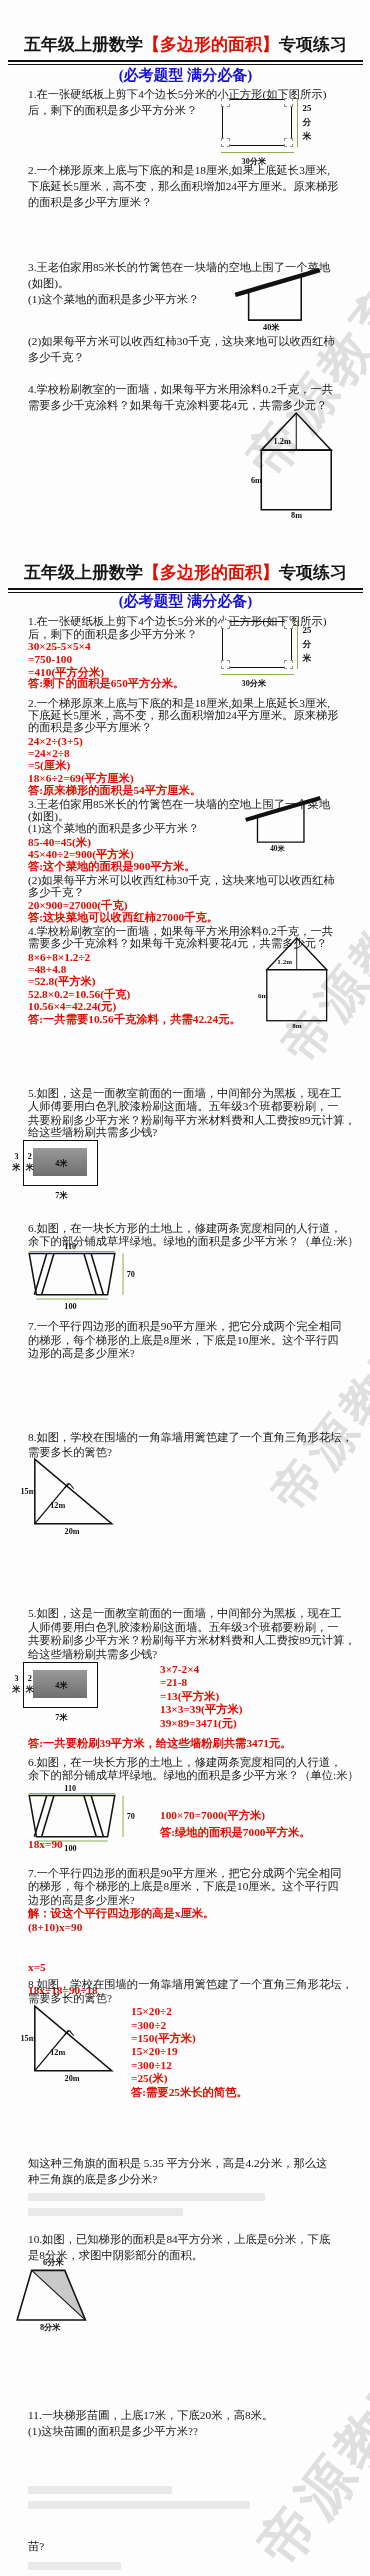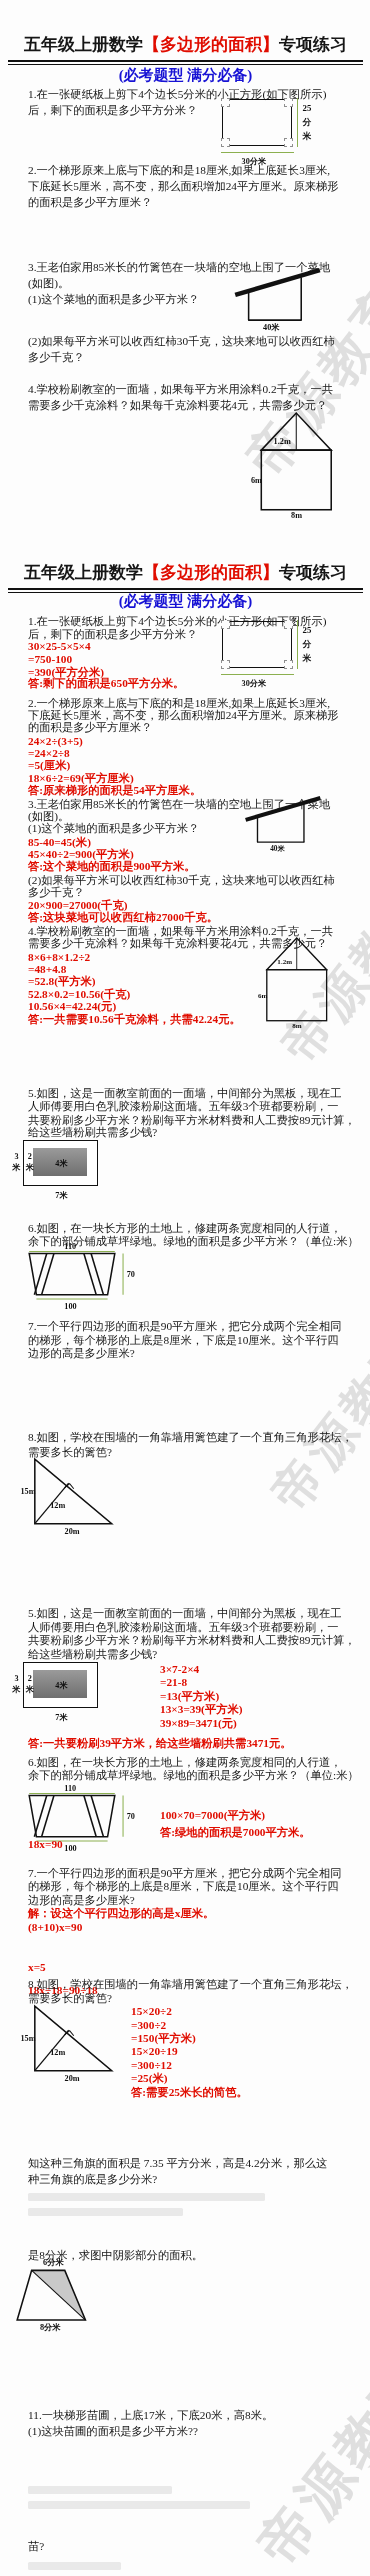--- a/index.html
+++ b/index.html
@@ -86,21 +86,21 @@
   <div class="line ttl" style="top:563px">
     <span>五年级上册数学</span><span class="rd">【多边形的面积】</span><span>专项练习</span>
   </div>
   <div class="rule" style="top:588px"></div>
   <div class="line sub" style="top:595px">(必考题型 满分必备)</div>
 
   <div class="line" style="top:615px;left:28px">1.在一张硬纸板上剪下4个边长5分米的小正方形(如下图所示)</div>
   <div class="line" style="top:628px;left:28px">后，剩下的面积是多少平方分米？</div>
   <div class="line red" style="top:640px;left:28px">30×25-5×5×4</div>
   <div class="line red" style="top:653px;left:28px">=750-100</div>
-  <div class="line red" style="top:666px;left:28px">=390(平方分米)</div>
+  <div class="line red" style="top:666px;left:28px">=410(平方分米)</div>
   <div class="line red" style="top:677px;left:28px">答:剩下的面积是650平方分米。</div>
   <div class="box" style="left:222px;top:621px;width:124px;height:70px">
     <div style="position:absolute;left:0;top:0;width:68px;height:45px;border:1.5px solid #111"></div>
     <div class="corner" style="left:-1px;top:-1px"></div>
     <div class="corner" style="left:62px;top:-1px"></div>
     <div class="corner" style="left:-1px;top:39px"></div>
     <div class="corner" style="left:62px;top:39px"></div>
     <div class="gline" style="left:75px;top:-1px;width:1px;height:49px"></div>
     <div class="gline" style="left:-1px;top:53px;width:73px;height:1px"></div>
     <div class="dim v25" style="left:80px;top:2.1px">25分米</div>
@@ -255,25 +255,26 @@
     <text x="86" y="152">20m</text>
   </svg>
   <div class="line red" style="top:2005px;left:131px">15×20÷2</div>
   <div class="line red" style="top:2019px;left:131px">=300÷2</div>
   <div class="line red" style="top:2032px;left:131px">=150(平方米)</div>
   <div class="line red" style="top:2045px;left:131px">15×20÷19</div>
   <div class="line red" style="top:2059px;left:131px">=300÷12</div>
   <div class="line red" style="top:2072px;left:131px">=25(米)</div>
   <div class="line red" style="top:2086px;left:131px">答:需要25米长的简笆。</div>
 
-  <div class="line" style="top:2157px;left:28px">知这种三角旗的面积是 7.35 平方分米，高是4.2分米，那么这</div>
+  <div class="line" style="top:2157px;left:28px">知这种三角旗的面积是 5.35 平方分米，高是4.2分米，那么这</div>
   <div class="line" style="top:2173px;left:28px">种三角旗的底是多少分米?</div>
   <div class="ghost" style="top:2193px;left:28px;width:237px"></div>
   <div class="ghost" style="top:2208px;left:28px;width:155px"></div>
 
+  <div class="line" style="top:2233px;left:28px">10.如图，已知梯形的面积是84平方分米，上底是6分米，下底</div>
   <div class="line" style="top:2249px;left:28px">是8分米，求图中阴影部分的面积。</div>
 
   <svg style="left:13px;top:2259px" width="88" height="75" viewBox="0 0 170 145">
     <text x="58" y="12">6分米</text>
     <polygon points="36,22 100,22 140,118" fill="#c9c9c9" stroke="none"></polygon>
     <polygon points="36,22 100,22 140,118 8,118" fill="none" stroke="#111" stroke-width="3"></polygon>
     <line x1="36" y1="22" x2="140" y2="118" stroke="#111" stroke-width="2"></line>
     <text x="52" y="138">8分米</text>
   </svg>
 

